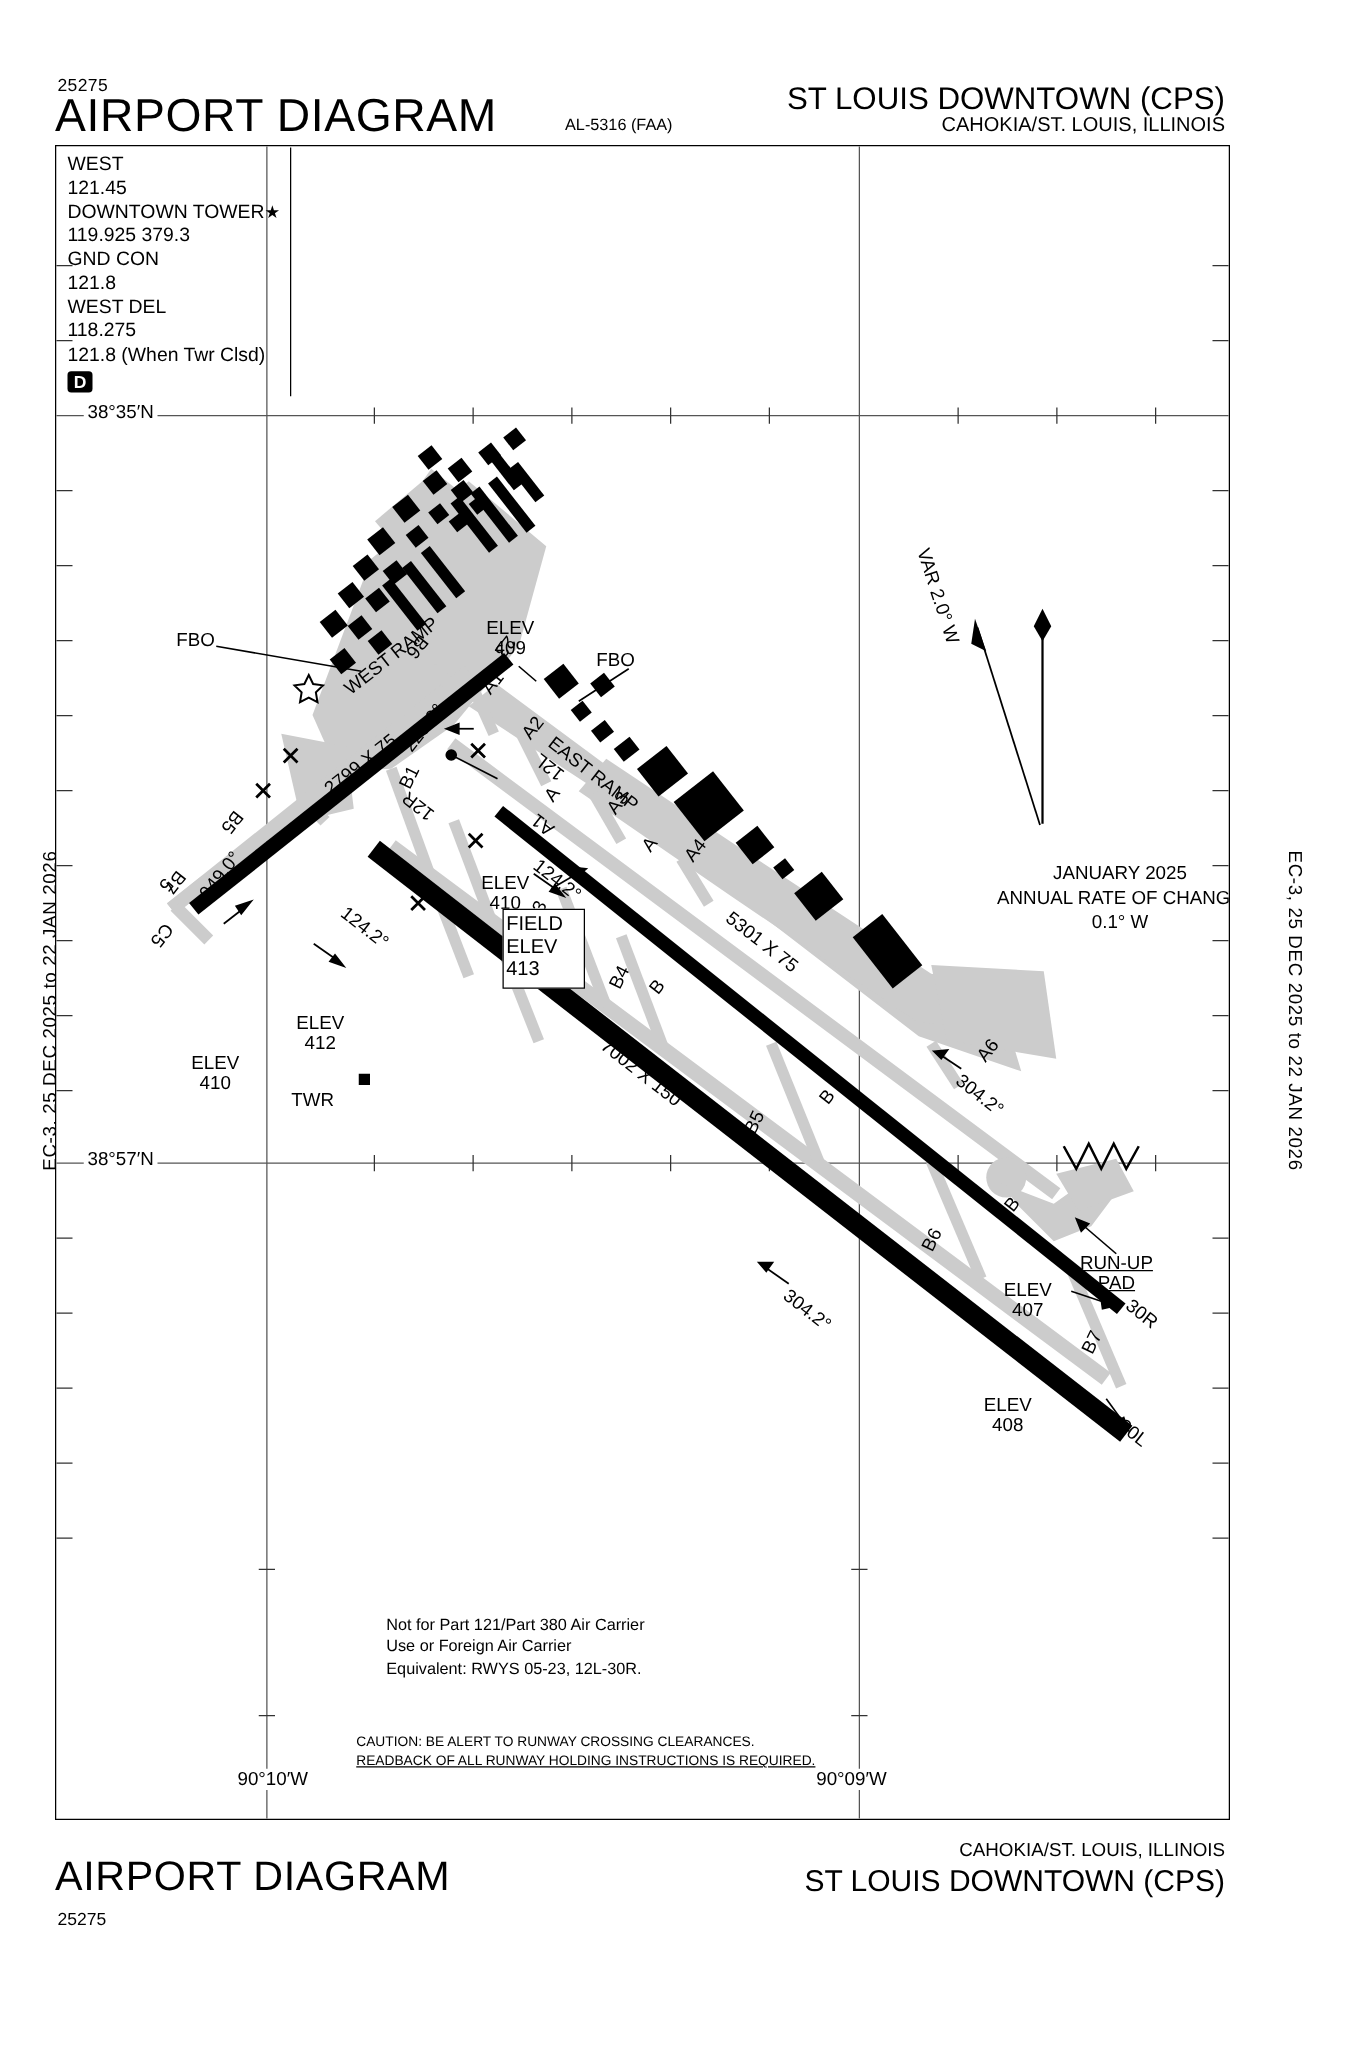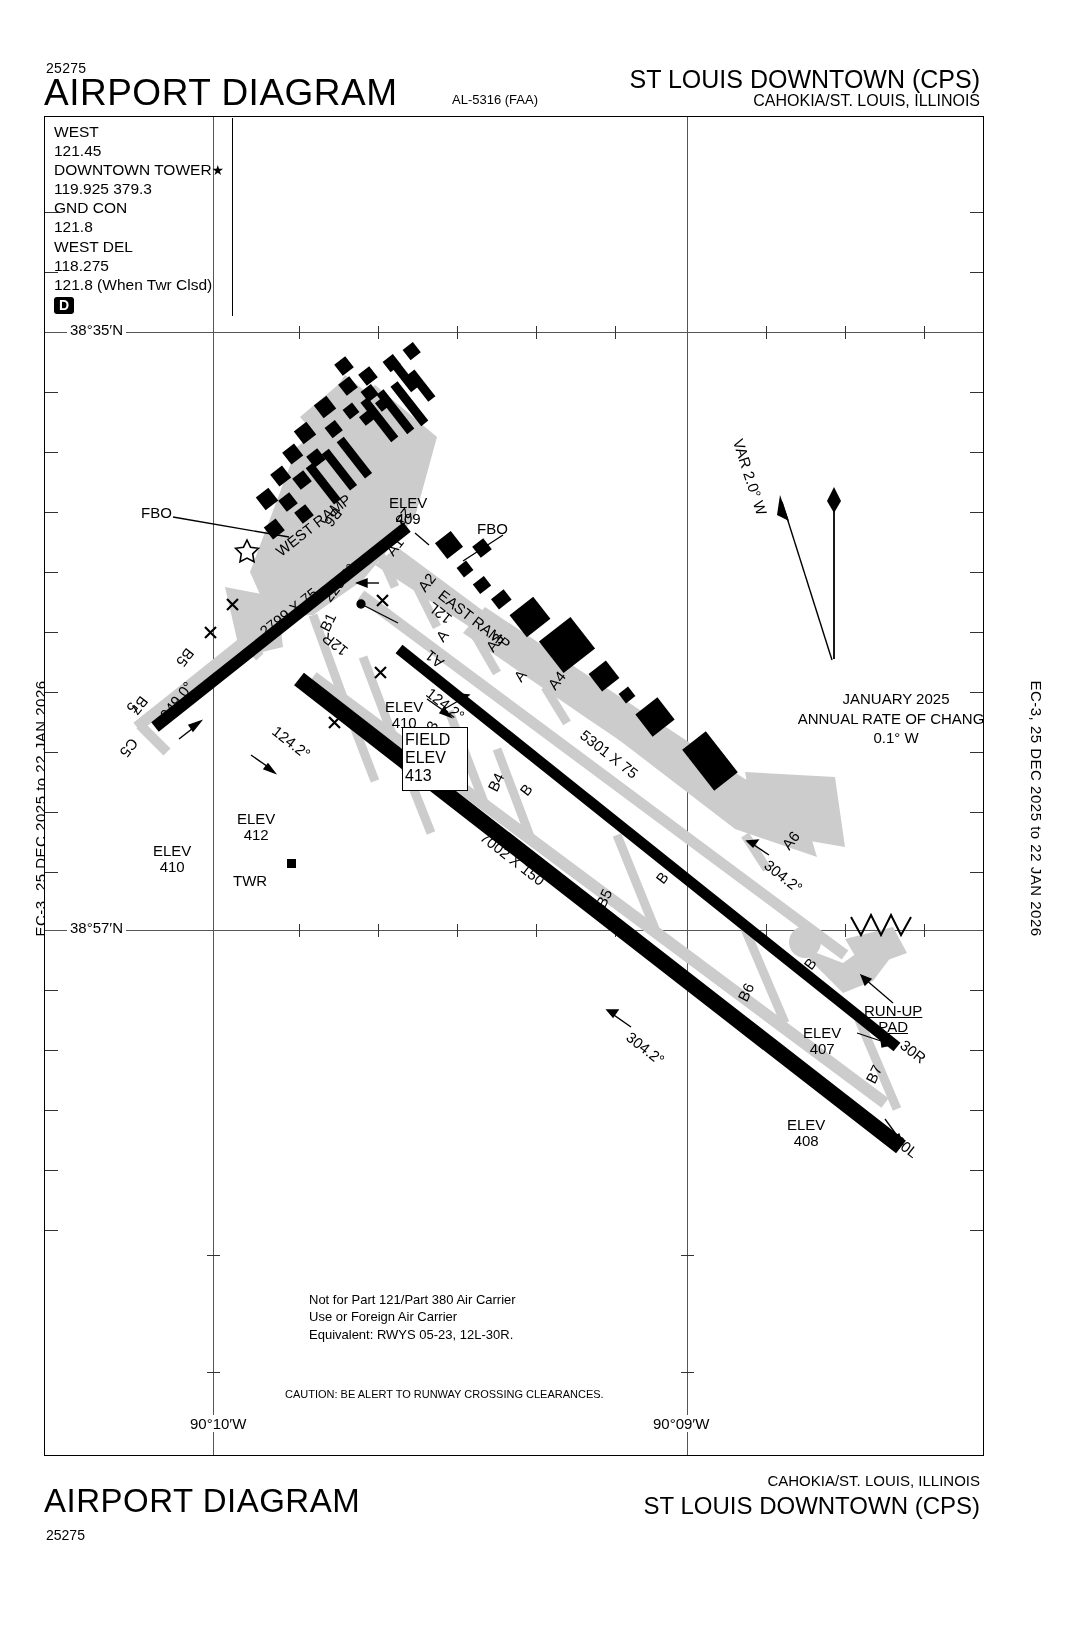--- a/index.html
+++ b/index.html
@@ -441,20 +441,21 @@
 
 
   <div class="abs" id="notes2">
     <div>Not for Part 121/Part 380 Air Carrier</div>
     <div>Use or Foreign Air Carrier</div>
     <div>Equivalent: RWYS 05-23, 12L-30R.</div>
   </div>
 
   <div class="abs" id="caution">
     <div>CAUTION: BE ALERT TO RUNWAY CROSSING CLEARANCES.</div>
+    <div class="ul">READBACK OF ALL RUNWAY HOLDING INSTRUCTIONS IS REQUIRED.</div>
   </div>
 
 </div>
 
 <div class="abs" id="comm-box">
   <div>WEST</div>
   <div>121.45</div>
   <div>
     <span>DOWNTOWN TOWER</span><span class="star">★</span>
   </div>

